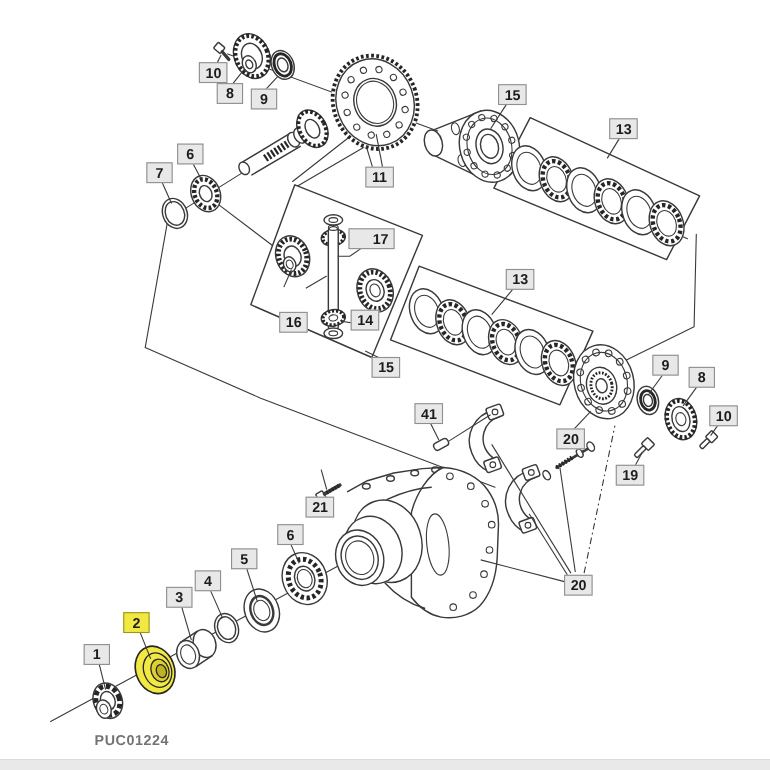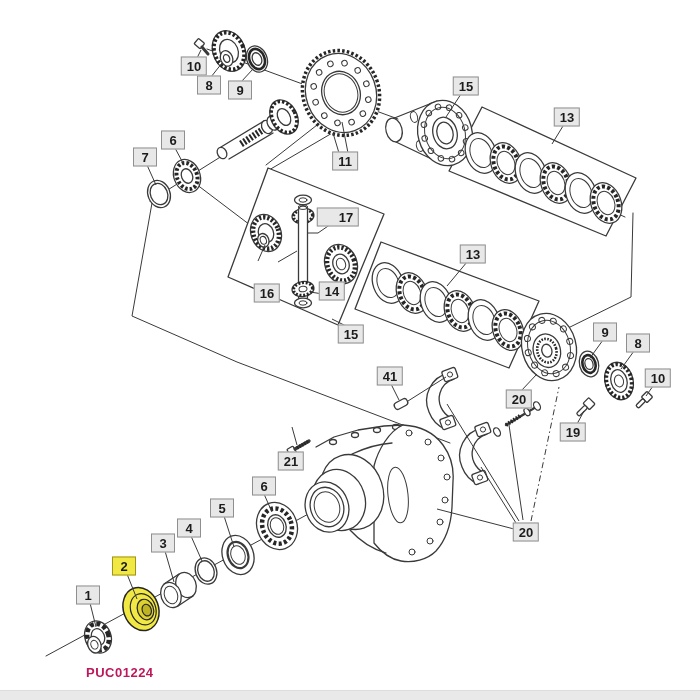--- a/index.html
+++ b/index.html
@@ -17,21 +17,21 @@
   .callout{
     position:absolute;transform:translate(-50%,-50%);
     background:var(--callout-bg,#e8e8e8);border:1.5px solid var(--callout-border,#8f8f8f);
     color:var(--callout-text,#1c1c1c);font-weight:bold;font-size:13px;line-height:15px;
     padding:1px 5px;min-width:12px;text-align:center;cursor:pointer;user-select:none;
   }
   .callout.highlight{
     background:var(--hl,#f2e843);border-color:var(--hl-border,#9c941f);
   }
   .figure-code{
-    position:absolute;left:86px;top:665px;font-size:13px;font-weight:bold;color:#be185d;
+    position:absolute;left:86px;top:665px;font-size:13px;font-weight:bold;color:#737373;
     letter-spacing:.5px;
   }
   .bottom-bar{
     position:absolute;left:0;right:0;bottom:0;height:9px;
     background:var(--bar,#e9e9e9);border-top:1px solid #dcdcdc;
   }
 </style>
 </head>
 <body>
 

